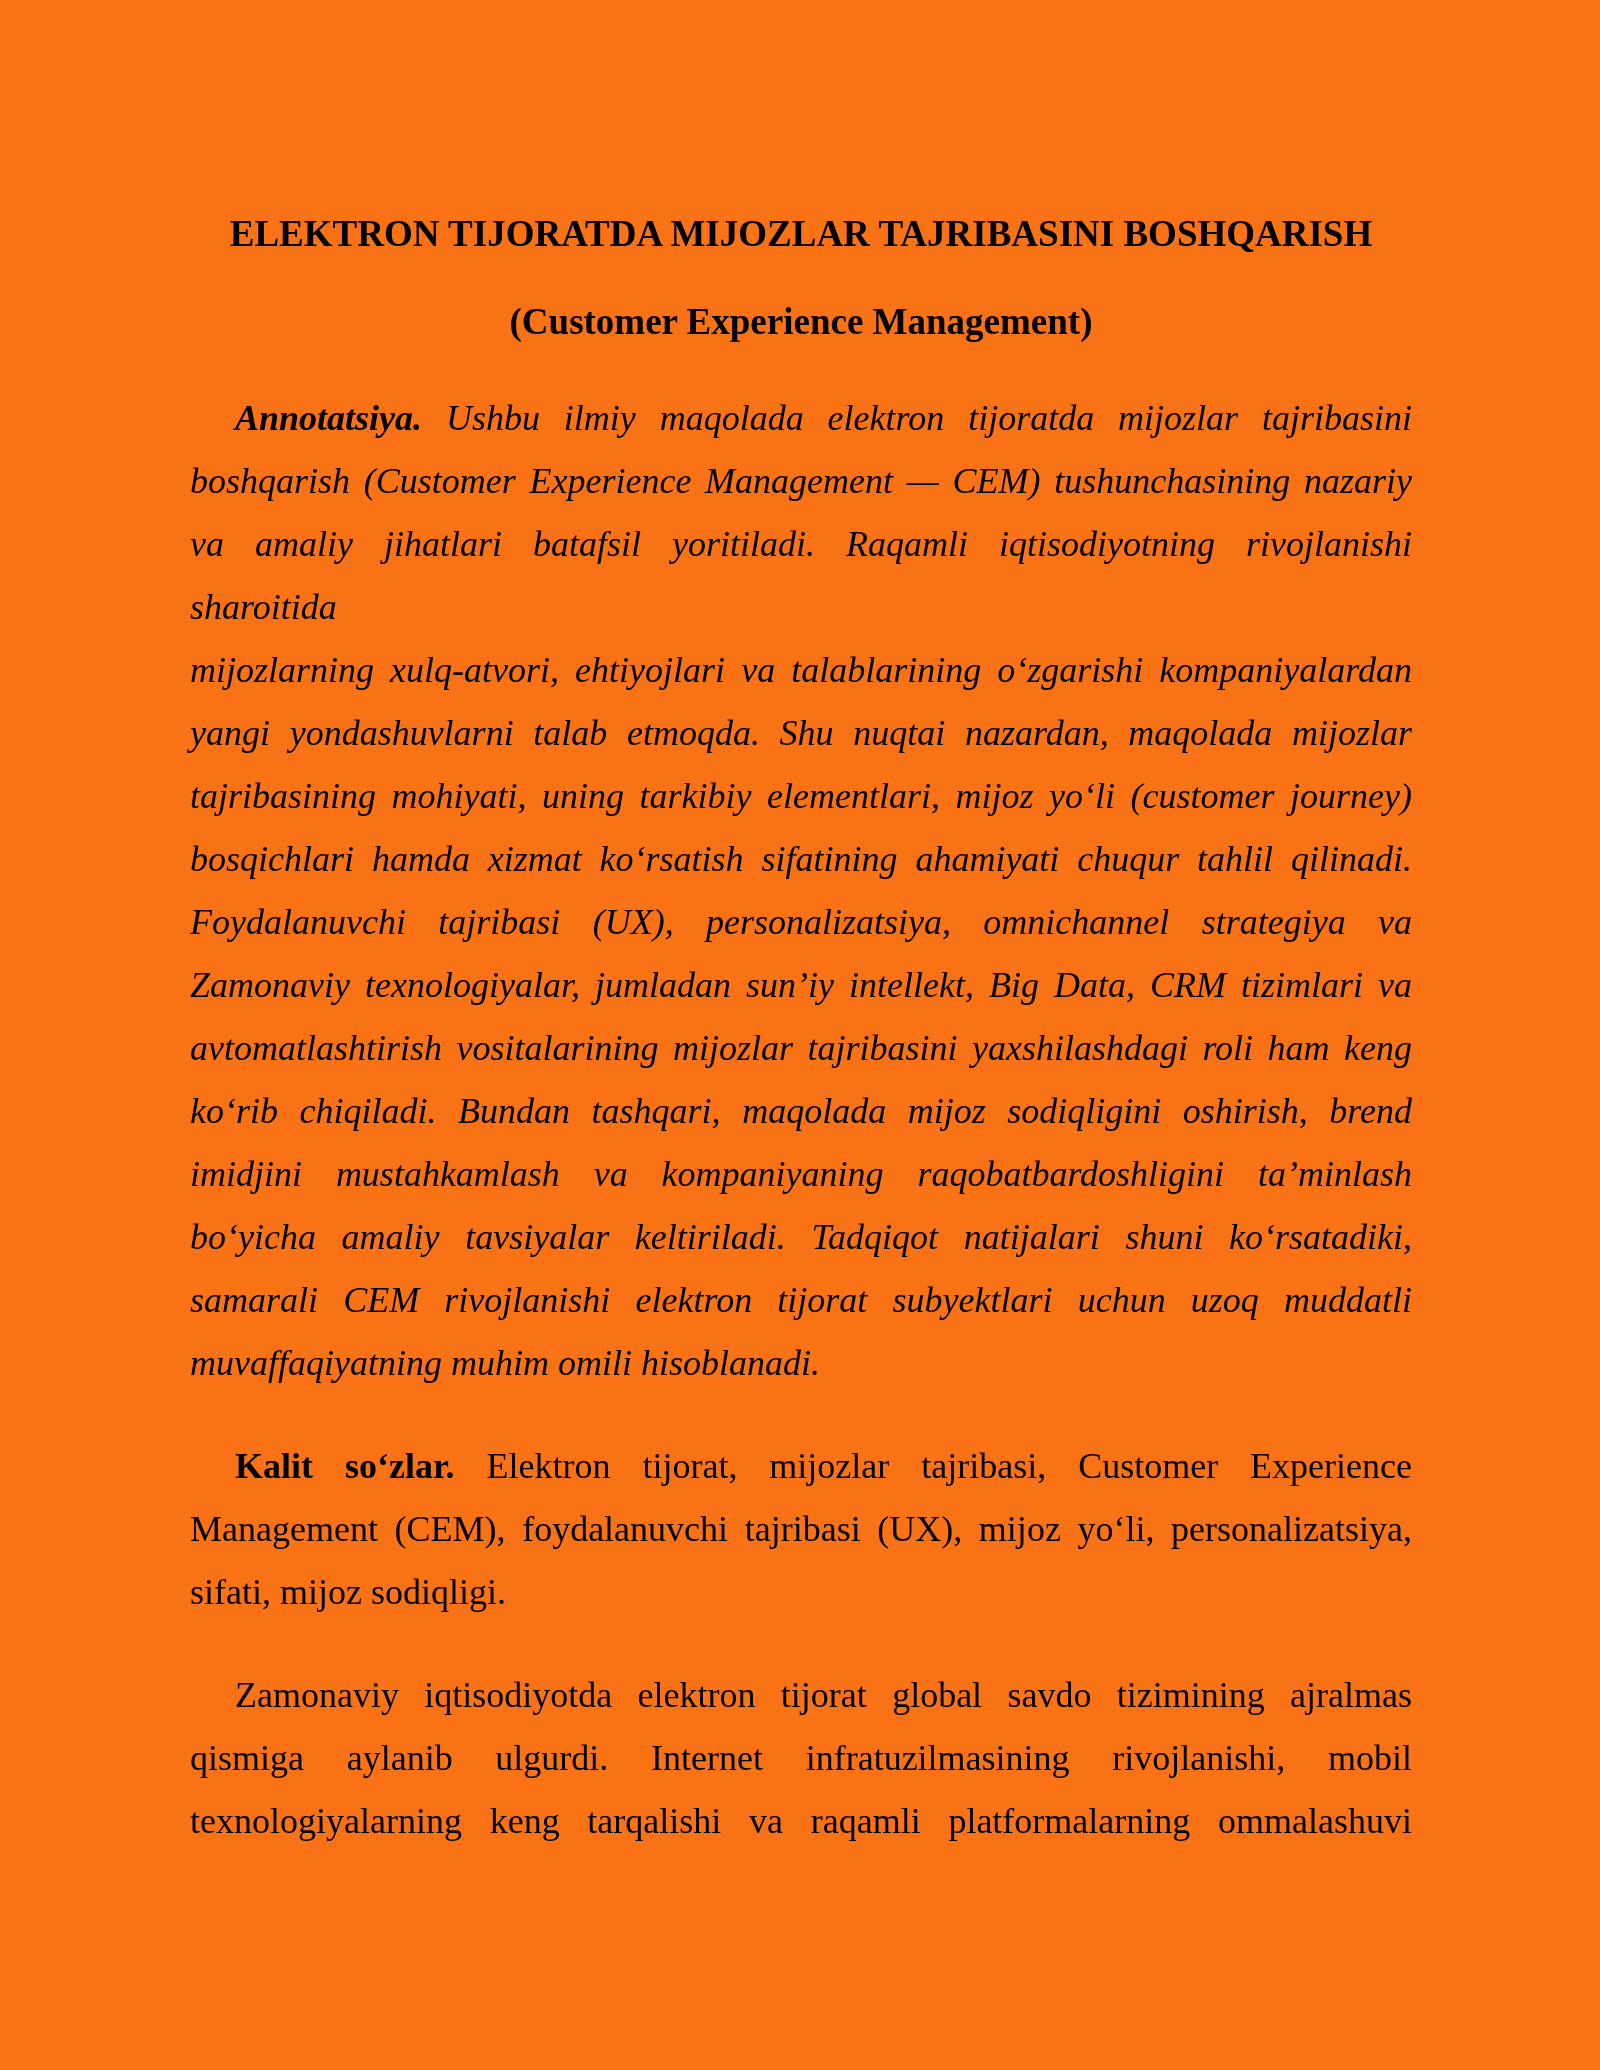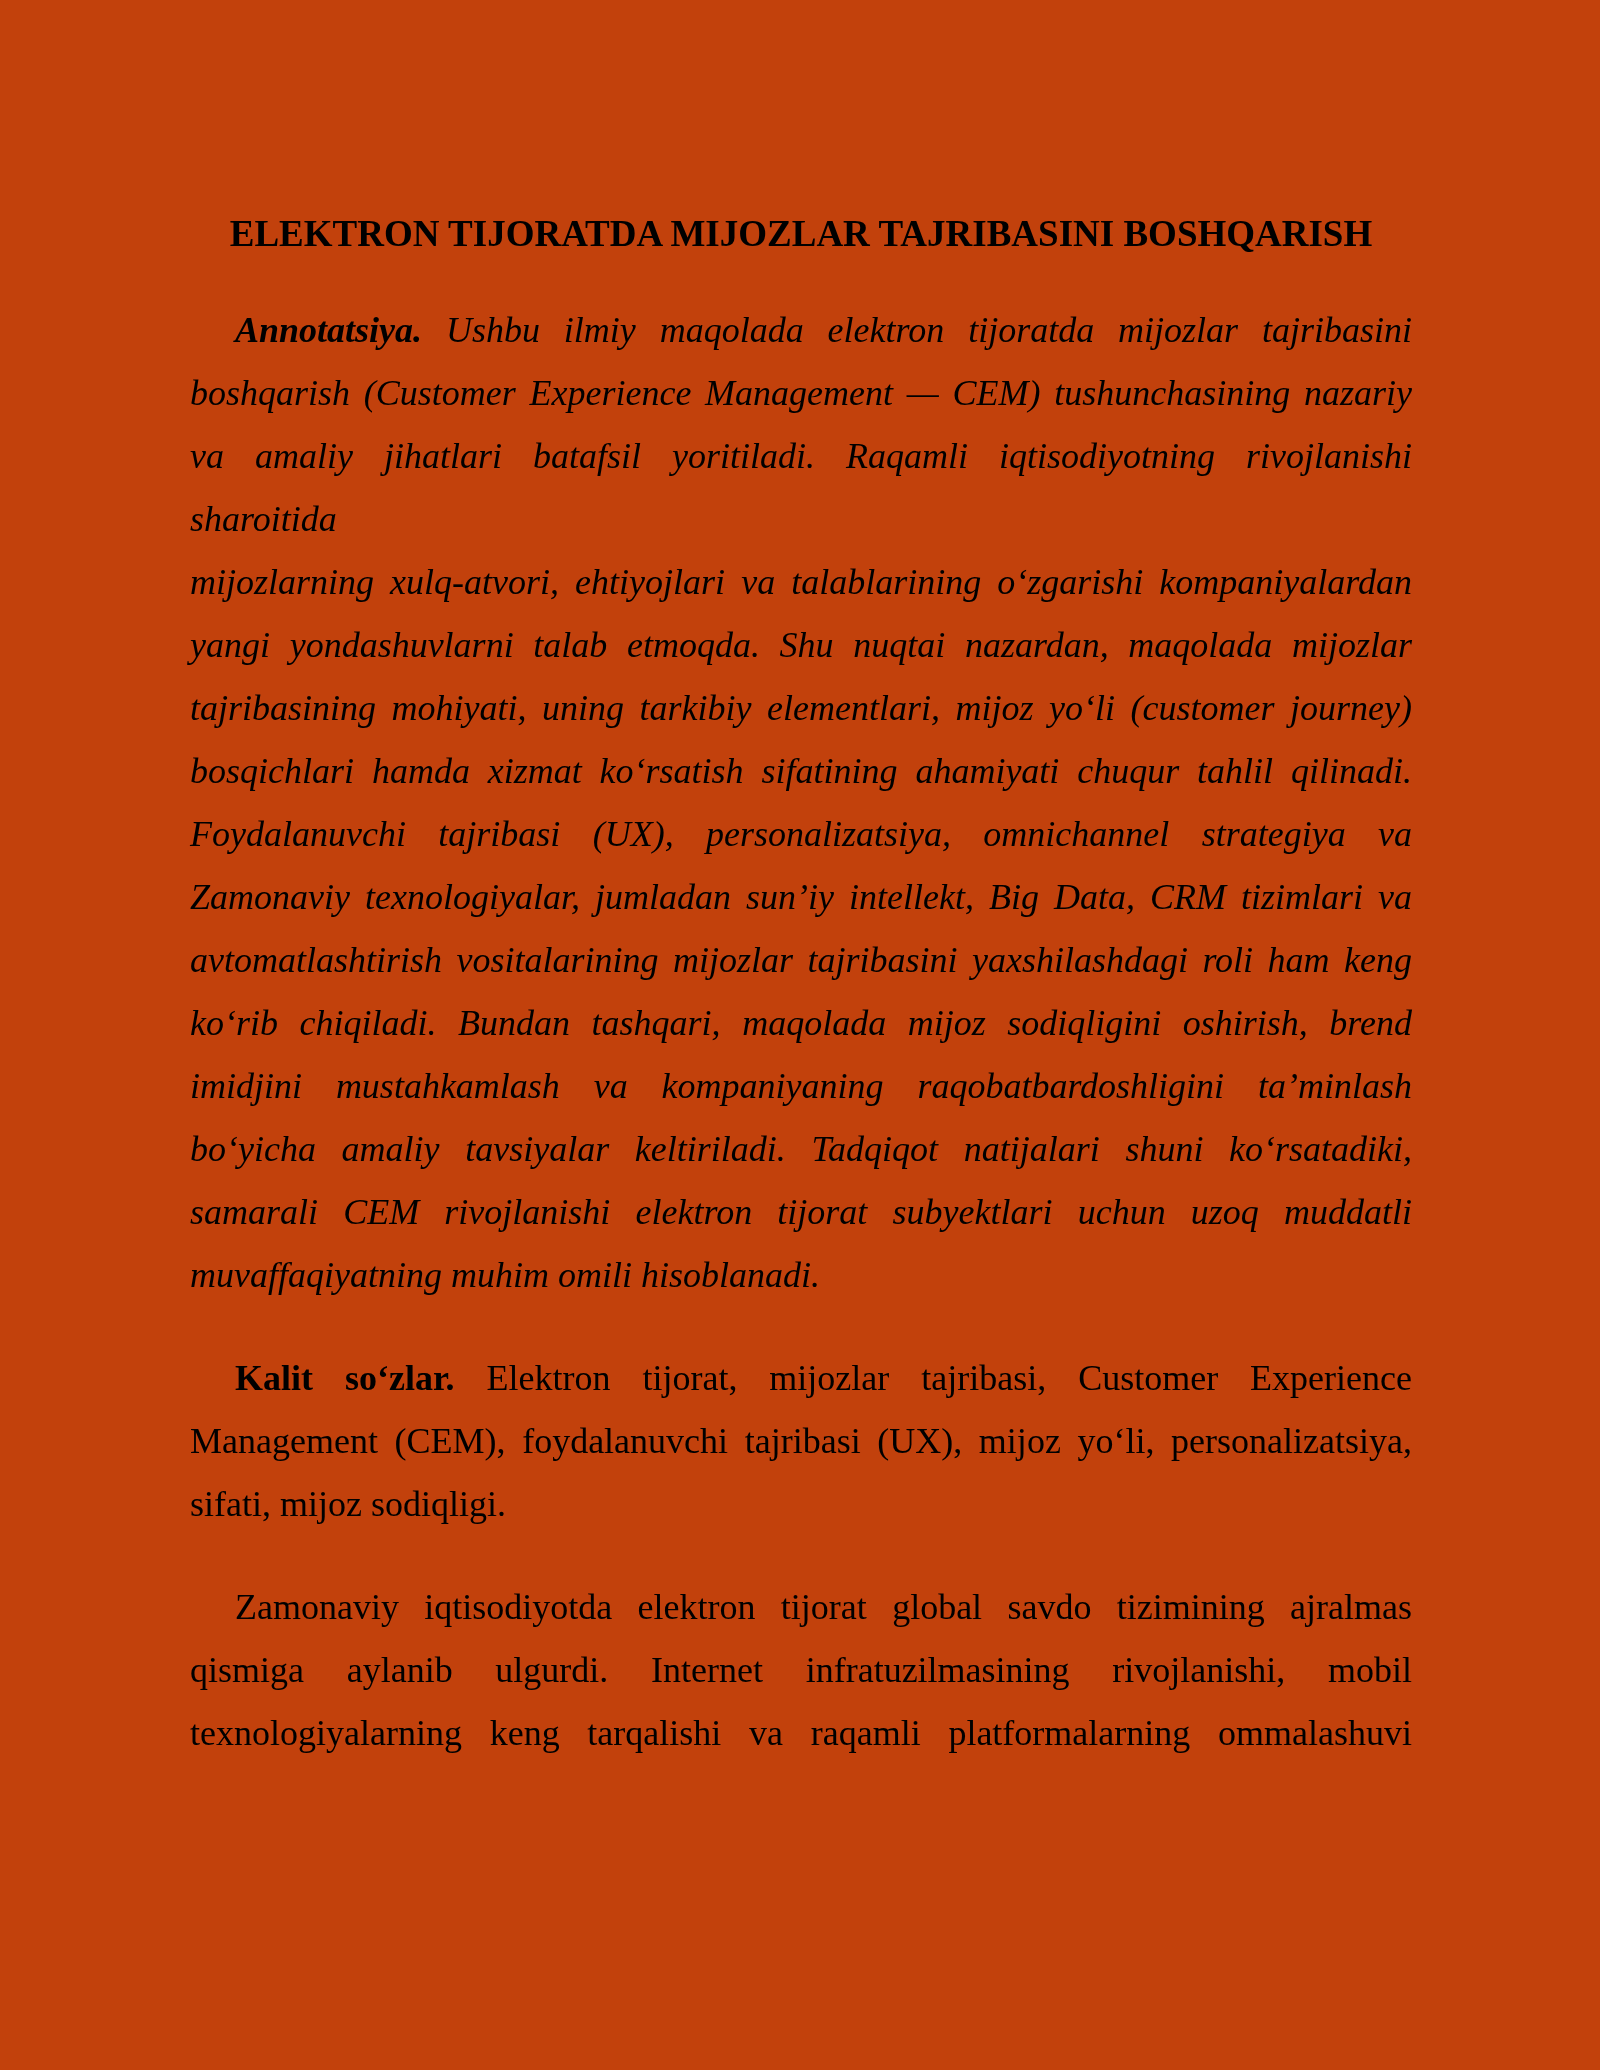--- a/index.html
+++ b/index.html
@@ -10,21 +10,21 @@
   body {
     width: 1600px;
     height: 2070px;
     overflow: hidden;
   }
   .page {
     box-sizing: border-box;
     width: 1600px;
     height: 2070px;
     padding: 177px 188px 0 190px;
-    background: #c2410c;
+    background: #f97316;
     color: #000000;
     font-family: "Liberation Serif", "DejaVu Serif", serif;
     font-size: 36px;
     line-height: 63px;
   }
   .doc-title,
   .doc-subtitle {
     text-align: center;
     font-weight: bold;
     font-size: 37px;
@@ -55,20 +55,21 @@
   }
   .paragraph strong {
     font-weight: bold;
   }
 </style>
 </head>
 <body>
 
 <main class="page">
   <h1 class="doc-title">ELEKTRON TIJORATDA MIJOZLAR TAJRIBASINI BOSHQARISH</h1>
+  <h2 class="doc-subtitle">(Customer Experience Management)</h2>
 
   <section class="body-text">
       <div class="paragraph">
         <div class="line line--first"><strong>Annotatsiya.</strong> Ushbu ilmiy maqolada elektron tijoratda mijozlar tajribasini</div>
         <div class="line">boshqarish (Customer Experience Management — CEM) tushunchasining nazariy</div>
         <div class="line">va amaliy jihatlari batafsil yoritiladi. Raqamli iqtisodiyotning rivojlanishi sharoitida</div>
         <div class="line">mijozlarning xulq-atvori, ehtiyojlari va talablarining oʻzgarishi kompaniyalardan</div>
         <div class="line">yangi yondashuvlarni talab etmoqda. Shu nuqtai nazardan, maqolada mijozlar</div>
         <div class="line">tajribasining mohiyati, uning tarkibiy elementlari, mijoz yoʻli (customer journey)</div>
         <div class="line">bosqichlari hamda xizmat koʻrsatish sifatining ahamiyati chuqur tahlil qilinadi.</div>

